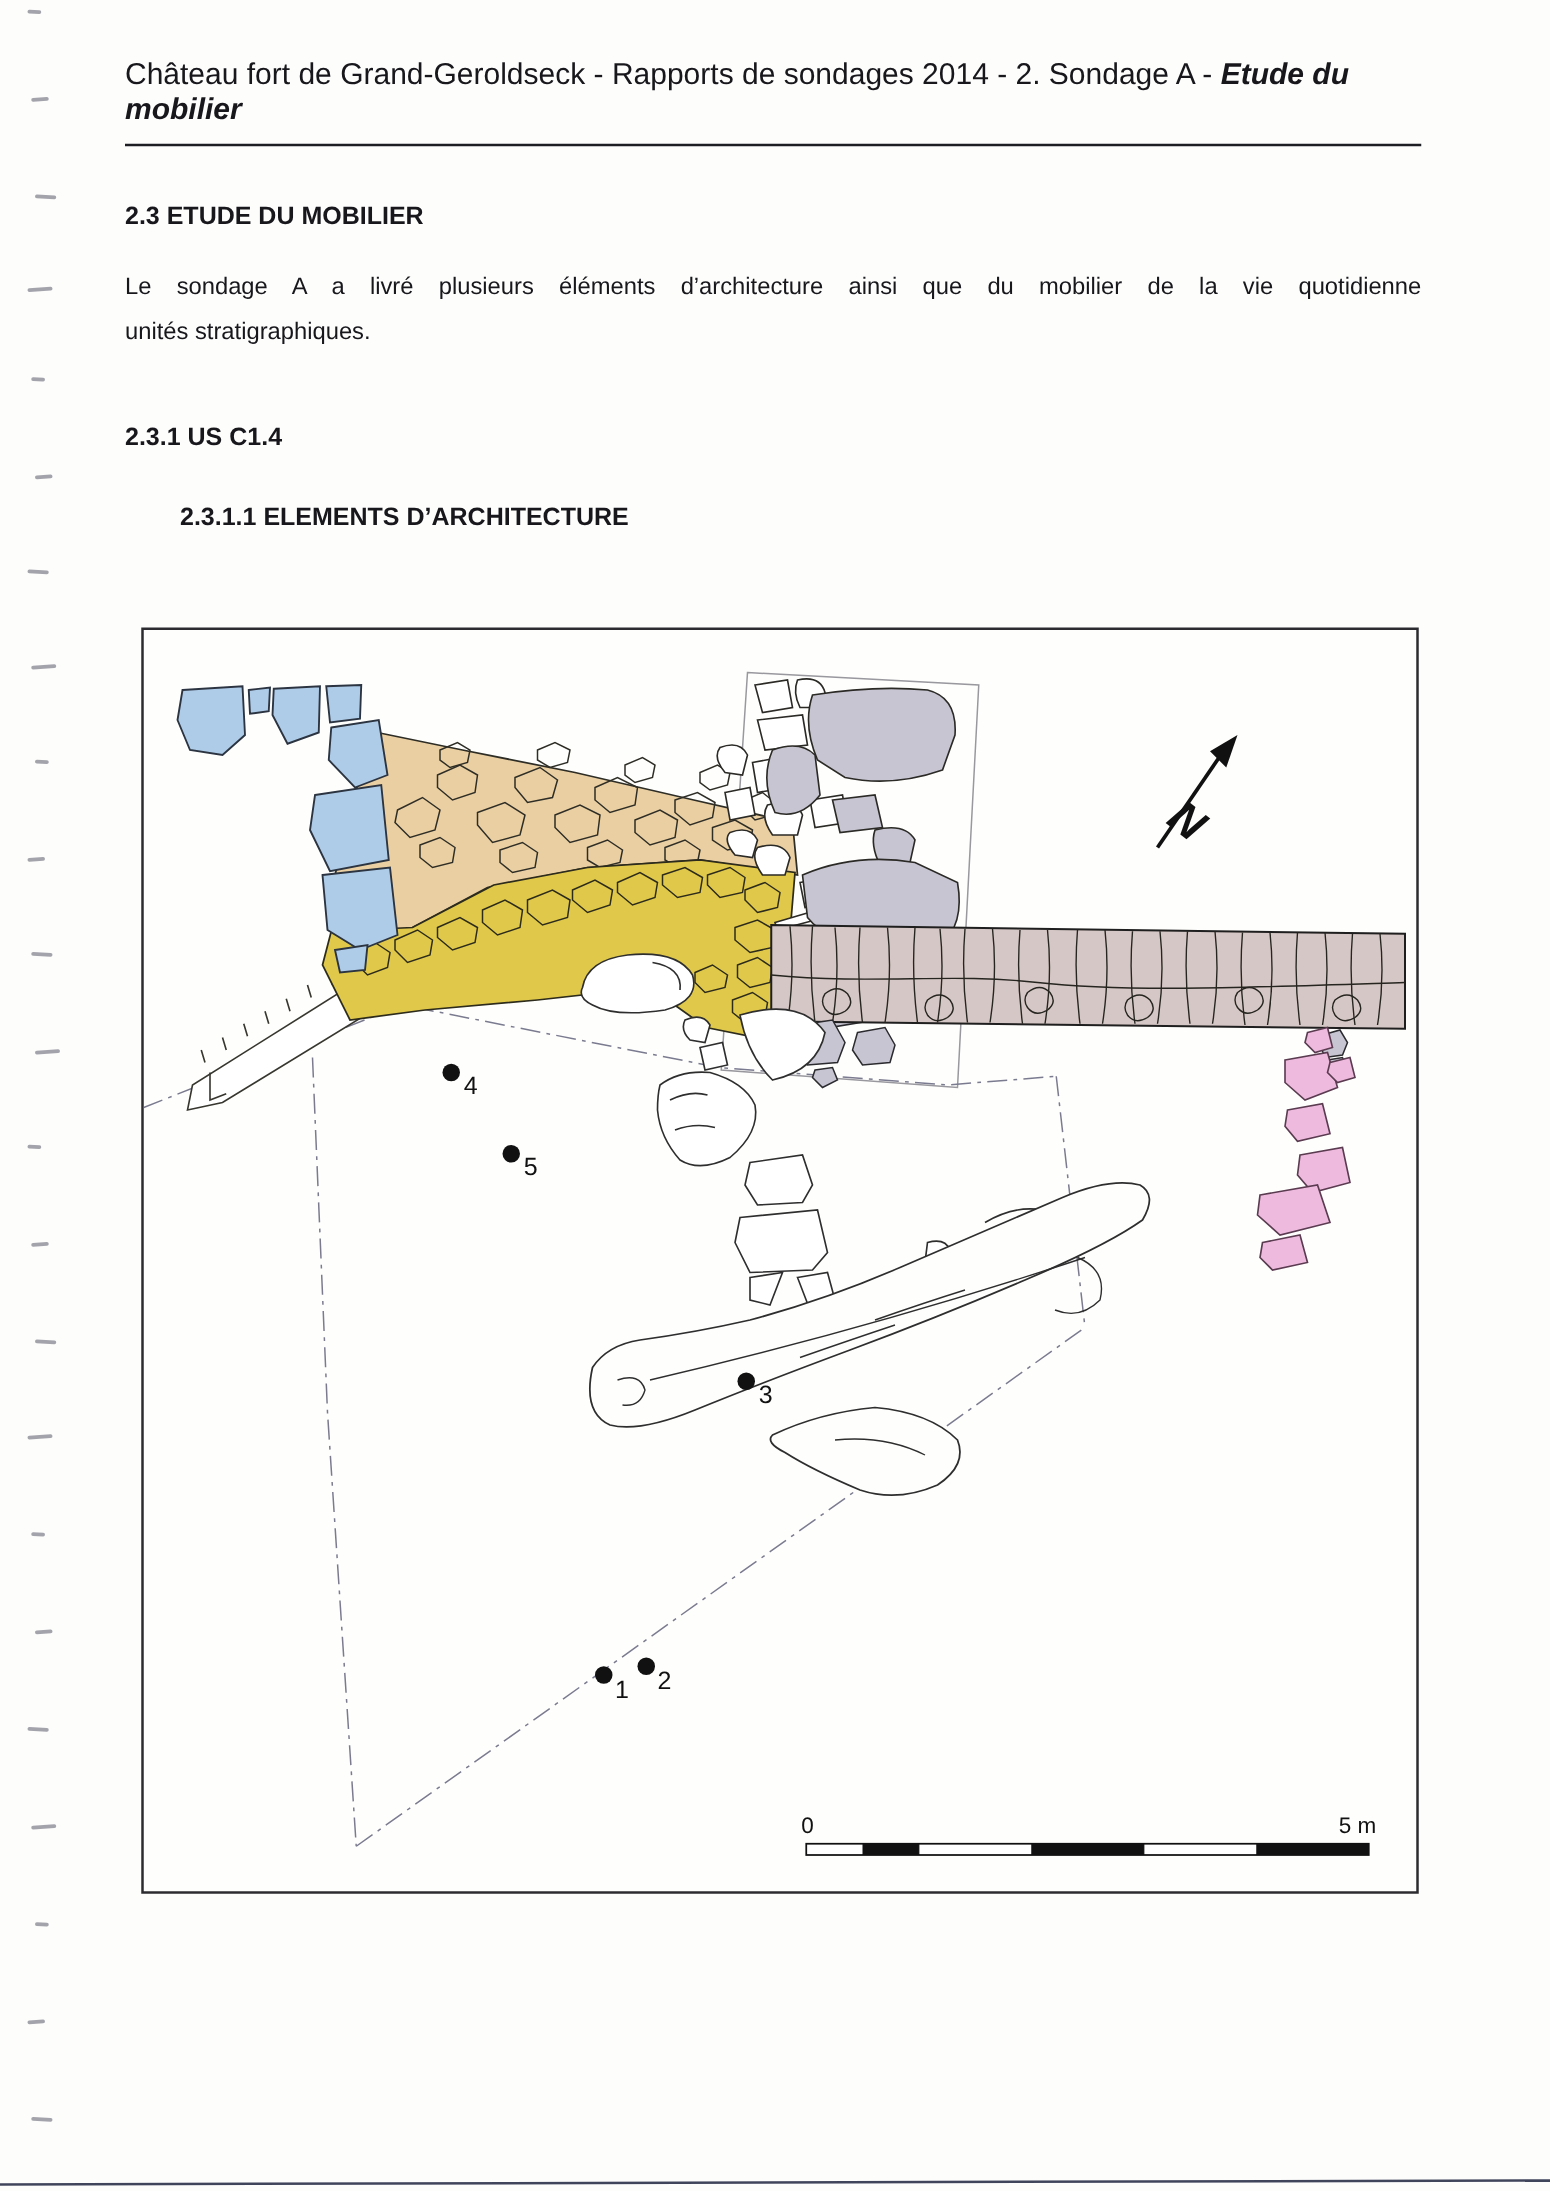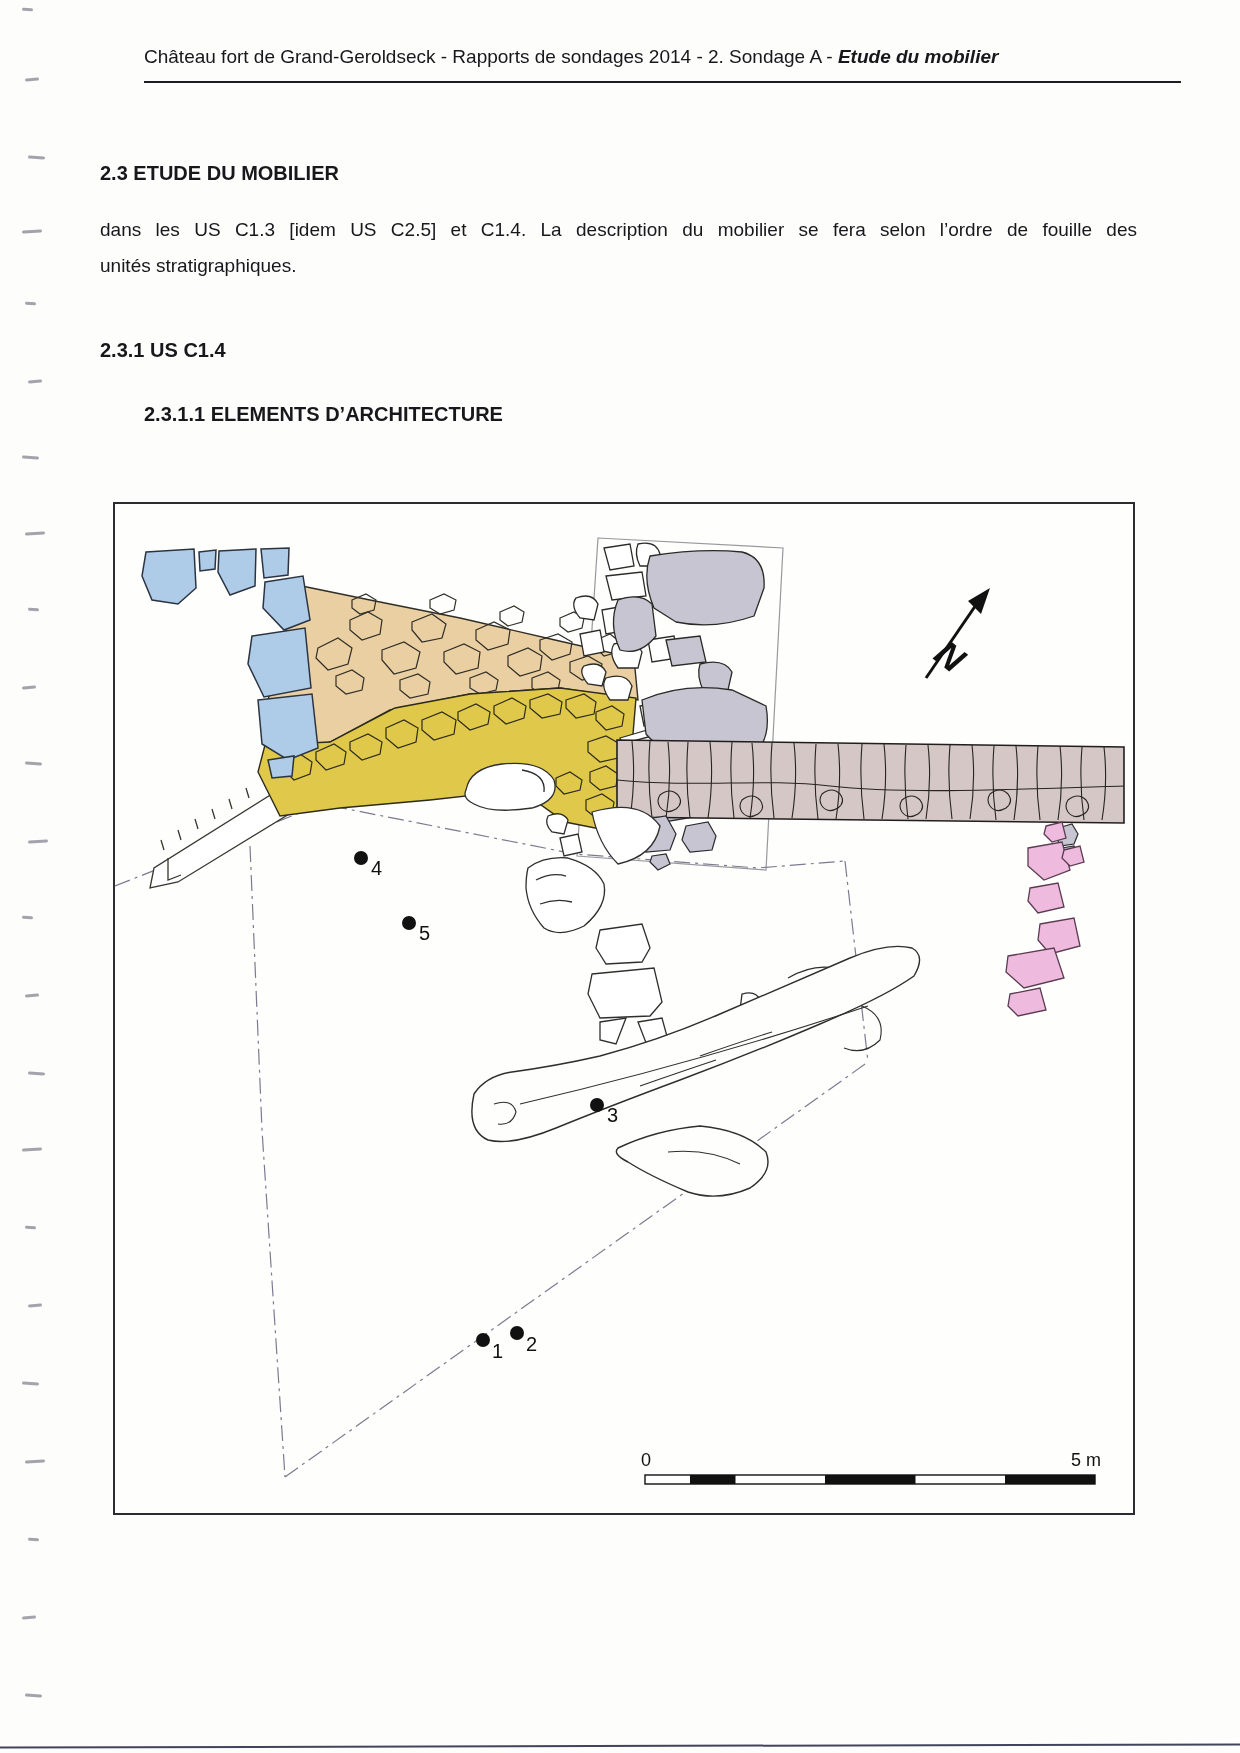--- a/index.html
+++ b/index.html
@@ -1,20 +1,20 @@
 <!DOCTYPE html>
 <html><head>
 <meta charset="utf-8">
 <style>
   html,body{margin:0;padding:0;background:#e8e8e8;}
   #page{position:relative;width:1240px;height:1753px;background:#fdfdfc;margin:0 auto;
         font-family:"Liberation Sans",sans-serif;color:#17171c;overflow:hidden;}
   
-  #hdr{position:absolute;left:100px;top:46px;width:1037px;font-size:19px;
-       padding-bottom:13px;border-bottom:2px solid #1d1d24;margin-left:44px;}
+  #hdr{position:absolute;left:100px;top:46px;width:1037px;font-size:24px;
+       padding-bottom:13px;border-bottom:2px solid #1d1d24;}
   #hdr .emph{font-weight:bold;font-style:italic;}
   
   .h{position:absolute;left:100px;font-size:20px;font-weight:bold;white-space:nowrap;}
   #para{position:absolute;left:100px;top:212px;width:1037px;font-size:19px;line-height:36px;}
   .pl{text-align:justify;text-align-last:justify;}
   .pl.last{text-align:left;text-align-last:left;}
   
   #figbox{position:absolute;left:113px;top:502px;width:1022px;height:1013px;
           border:2px solid #2c2c30;box-sizing:border-box;background:#fefefd;}
   #figbox svg{position:absolute;left:0;top:0;width:100%;height:100%;}
@@ -54,21 +54,21 @@
       <div class="bmark" style="left: 25px; top: 1460px; width: 20px; transform: rotate(-4deg);"></div>
       <div class="bmark" style="left: 28px; top: 1538px; width: 11px; transform: rotate(4deg);"></div>
       <div class="bmark" style="left: 22px; top: 1616px; width: 14px; transform: rotate(-4deg);"></div>
       <div class="bmark" style="left: 25px; top: 1694px; width: 17px; transform: rotate(4deg);"></div>
     </div>
 
   <div id="hdr"><span>Château fort de Grand-Geroldseck - Rapports de sondages 2014 - 2. Sondage A - </span><span class="emph">Etude du mobilier</span></div>
 
   <div class="h" style="top:162px;">2.3 ETUDE DU MOBILIER</div>
   <div id="para">
-    <div class="pl">dans les US C1.3 [idem US C2.5] et C1.4. La description du mobilier se fera selon l’ordre de fouille des</div>
+    <div class="pl">Le sondage A a livré plusieurs éléments d’architecture ainsi que du mobilier de la vie quotidienne</div>
     <div class="pl last">unités stratigraphiques.</div>
   </div>
   <div class="h" style="top:339px;">2.3.1 US C1.4</div>
   <div class="h" style="top:403px;margin-left:44px;">2.3.1.1 ELEMENTS D’ARCHITECTURE</div>
 
   <div id="figbox">
     <svg viewBox="115 504 1018 1009">
 
       <path d="M598,538 L783,548 L766,870 L577,856 Z" fill="none" stroke="#98989e" stroke-width="1.2"></path>
 

